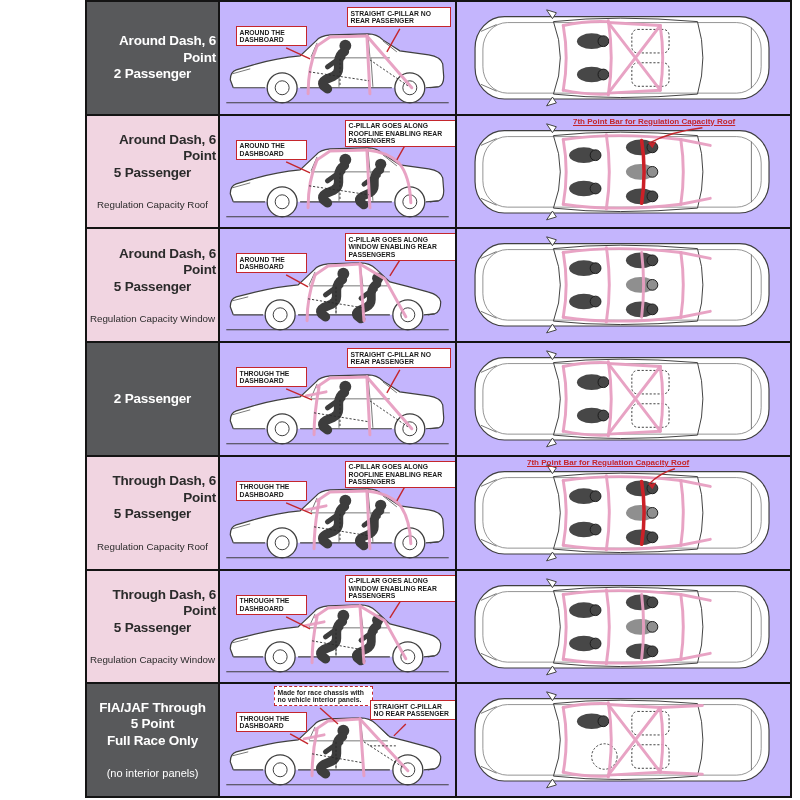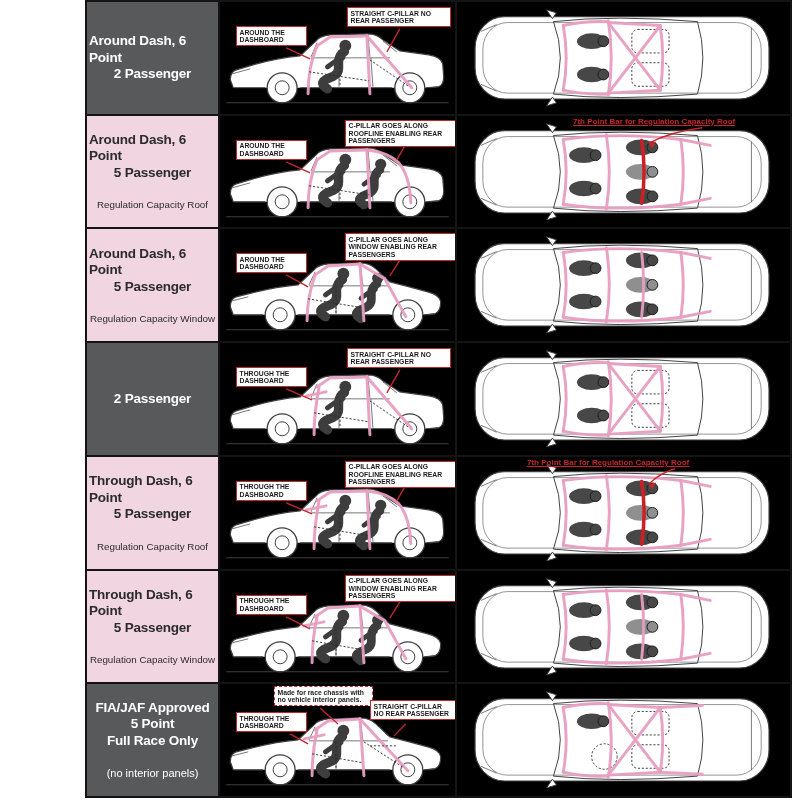--- a/index.html
+++ b/index.html
@@ -1,22 +1,22 @@
 <!DOCTYPE html>
 <html style="--label-dark-bg: #58595b; --label-pink-bg: #f1d5e1; --cage-pink: #e79ec1; --annotation-red: #c4262c; --seventh-bar-red: #cc2027;"><head>
 <meta charset="utf-8">
 <style>
   html,body{margin:0;padding:0;background:#fff;width:800px;height:800px;overflow:hidden;
     font-family:"Liberation Sans",sans-serif;}
   #chart{position:absolute;left:85px;top:0;width:705px;height:796px;
     display:grid;grid-template-columns:133px 237px 335px;grid-template-rows:repeat(7,1fr);
     border:1px solid #141414;background:#141414;}
-  .cell{border:1px solid #141414;position:relative;overflow:hidden;background:#000000;}
+  .cell{border:1px solid #141414;position:relative;overflow:hidden;background:#c4b5fd;}
   .label{display:flex;flex-direction:column;justify-content:center;align-items:center;
-    text-align:left;padding:4px 2px;}
+    text-align:right;padding:4px 2px;}
   .row-dark{background:var(--label-dark-bg,#58595b);color:#fff;}
   .row-pink{background:var(--label-pink-bg,#f1d5e1);color:#2b2b2b;}
   .lbl-line{font-weight:bold;font-size:13.5px;line-height:1.22;letter-spacing:-.2px;}
   .lbl-sub{font-size:9.8px;line-height:1.2;margin-top:18px;}
   .row-dark .lbl-sub{font-weight:normal;font-size:11px;}
   svg.diag{position:absolute;left:0;top:0;width:100%;height:100%;}
   .cage{stroke:var(--cage-pink,#e79ec1);stroke-width:3;fill:none;
     stroke-linecap:round;stroke-linejoin:round;opacity:.95;}
   .redbar{stroke:var(--seventh-bar-red,#cc2027);stroke-width:3.6;fill:none;stroke-linecap:round;}
   .hid{stroke:#2b2b2b;stroke-width:.9;fill:none;stroke-dasharray:2.2 1.8;}
@@ -325,21 +325,21 @@
       <path class="cage" d="M106,24 Q112,57 106,90"></path>
       <path class="cage" d="M106,24 Q160,16 226,24 M106,90 Q160,98 226,90"></path>
       <path class="cage" d="M150,19 Q156,57 150,95"></path>
       <path class="cage" d="M186,24 Q190,57 186,90"></path>
       <path class="cage" d="M226,24 Q231,57 226,90"></path>
       <path class="cage" d="M226,24 L256,30 M226,90 L256,84"></path>
     </svg>
   </div>
 
   <div class="cell label row-dark">
-    <div class="lbl-line">FIA/JAF Approved</div>
+    <div class="lbl-line">FIA/JAF Through</div>
     <div class="lbl-line">5 Point</div>
     <div class="lbl-line">Full Race Only</div>
     <div class="lbl-sub">(no interior panels)</div>
   </div>
   <div class="cell">
     <svg class="diag" viewBox="0 0 235 112">
       <path class="ln" d="M6,101 L229,101"></path>
       <use href="#hatch-side"></use>
       <use href="#fig-side" transform="translate(97,40) scale(0.85)"></use>
       <path class="cage" d="M97,46 C94,60 92,78 92,92"></path>

